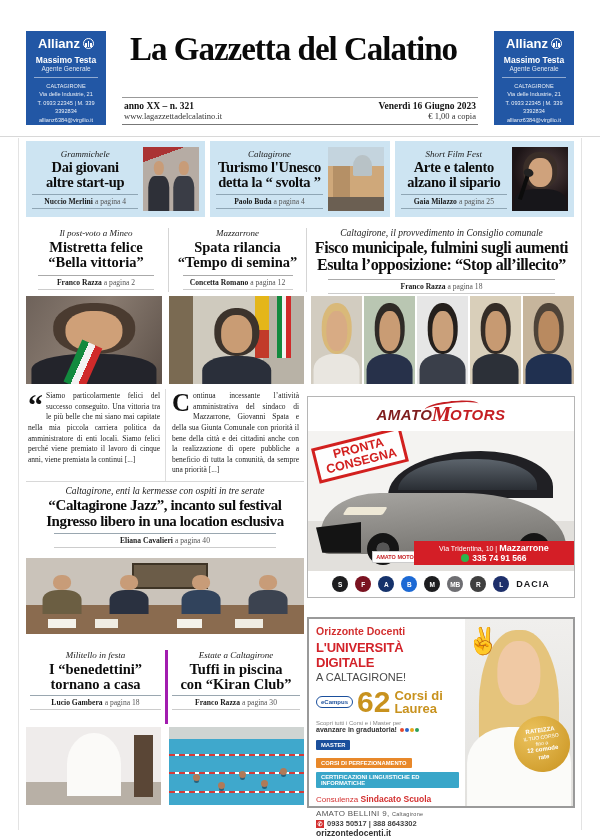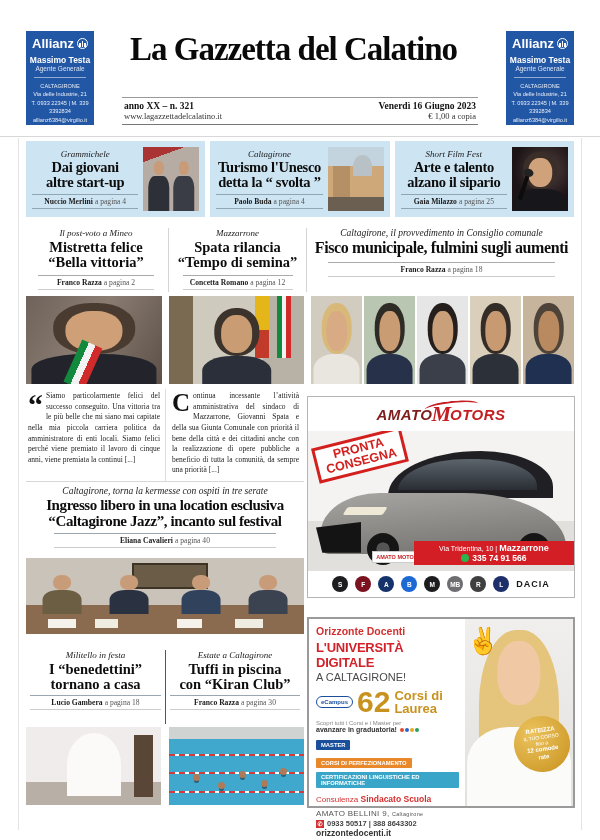--- a/index.html
+++ b/index.html
@@ -1,21 +1,21 @@
 <!DOCTYPE html>
 <html><head>
 <meta charset="utf-8">
 <style>
   html,body{margin:0;padding:0;background:#fff;}
   .page{position:relative;width:600px;height:840px;background:#fff;overflow:hidden;
         font-family:"Liberation Serif",serif;color:#111;}
   .edge{position:absolute;top:138px;bottom:10px;width:1px;background:#e3e3e3;}
   
   .header{position:absolute;top:25px;left:26px;right:26px;height:104px;}
-  .allianz{position:absolute;top:6px;width:68px;height:94px;background:#2257a5;color:#fff;
+  .allianz{position:absolute;top:6px;width:80px;height:94px;background:#2257a5;color:#fff;
            font-family:"Liberation Sans",sans-serif;text-align:center;padding:5px 2px;box-sizing:border-box;}
   .allianz .brandrow{display:flex;align-items:center;justify-content:center;gap:3px;font-weight:bold;font-size:13px;}
   .alogo{width:11px;height:11px;border:1.4px solid #fff;border-radius:50%;display:inline-flex;align-items:flex-end;justify-content:center;gap:1px;padding-bottom:1px;box-sizing:border-box;}
   .alogo i{display:block;width:1.4px;background:#fff;}
   .alogo i:nth-child(1){height:4px}.alogo i:nth-child(2){height:6px}.alogo i:nth-child(3){height:4px}
   .allianz .agent{font-weight:bold;font-size:8.5px;margin-top:4px;}
   .allianz .role{font-size:6.5px;opacity:.85;}
   .allianz .sep{border-top:1px solid rgba(255,255,255,.5);margin:5px 6px 4px;}
   .allianz .small{font-size:5.6px;line-height:1.5;opacity:.9;}
   .masthead{position:absolute;left:83px;right:96px;top:0;text-align:center;}
@@ -77,21 +77,21 @@
   .p-jazz{position:absolute;top:558px;left:26px;width:278px;height:76px;background:linear-gradient(180deg,#cac3ba 0 62%,#8a6b4f 62%);overflow:hidden;}
   .frame{position:absolute;top:6%;left:38%;width:26%;height:30%;background:#6b5c48;border:2px solid #3e3426;}
   .sitter{position:absolute;bottom:26%;width:14%;height:52%;}
   .sitter .face{position:absolute;left:50%;top:0;width:46%;height:38%;transform:translateX(-50%);background:#c89c78;border-radius:45%;}
   .sitter .torso{position:absolute;left:50%;bottom:0;width:100%;height:62%;transform:translateX(-50%);background:var(--suit,#2a3140);border-radius:40% 40% 0 0;}
   .papers{position:absolute;bottom:8%;left:8%;width:84%;height:12%;background:
      linear-gradient(90deg,#f4f2ea 0 12%,transparent 12% 20%,#efece2 20% 30%,transparent 30% 55%,#f4f2ea 55% 66%,transparent 66% 80%,#efece2 80% 92%,transparent 92%);}
   
   .bottom-row{position:absolute;top:650px;left:26px;width:278px;height:74px;display:flex;}
   .bcol{width:50%;box-sizing:border-box;padding:0 4px;}
-  .bcol + .bcol{border-left:1px solid #a21caf;}
+  .bcol + .bcol{border-left:3px solid #a21caf;}
   .bcol .hl{font-size:14.5px;margin:2px 0;}
   .bcol .byline{border-bottom:1px solid #ccc;padding-bottom:2px;}
   .bphotos{position:absolute;top:727px;left:26px;width:278px;height:78px;display:flex;gap:8px;}
   .p-church{width:135px;height:78px;background:linear-gradient(180deg,#efeceb 0 70%,#b8b0a6 70%);position:relative;overflow:hidden;}
   .arch{position:absolute;left:30%;top:8%;width:40%;height:80%;background:#fbfaf8;border-radius:50% 50% 0 0;}
   .organ{position:absolute;right:6%;top:10%;width:14%;height:80%;background:#5a4636;}
   .p-pool{width:135px;height:78px;position:relative;overflow:hidden;
      background:linear-gradient(180deg,#cfd4d2 0 16%,#3fa8cc 16%);}
   .lane{position:absolute;left:0;right:0;height:2px;background:repeating-linear-gradient(90deg,#d43a3a 0 6px,#fff 6px 10px);}
   .swimmer{position:absolute;width:7px;height:7px;border-radius:50%;background:#b07a58;box-shadow:0 3px 0 -1px rgba(20,40,60,.55);}
@@ -305,20 +305,21 @@
           <span>“Tempo di semina”</span>
         </div>
       <div class="byline">
         <b>Concetta Romano</b><span>a pagina 12</span></div>
     </div>
     <div class="vdiv"></div>
     <div class="mcol c3">
       <div class="kicker">Caltagirone, il provvedimento in Consiglio comunale</div>
       <div class="hl">
         <span>Fisco municipale, fulmini sugli aumenti</span>
+          <span>Esulta l’opposizione: “Stop all’illecito”</span>
         </div>
       <div class="byline">
         <b>Franco Razza</b><span>a pagina 18</span></div>
     </div>
   </div>
 
   <div class="photo-row">
     <div class="photo p-mayor">
       <div class="shot" style="--bg:transparent;--hair:#4a3b30;--skin:#cfa078;--top:#23242b;position:absolute;inset:0">
         <i class="hair"></i>
@@ -411,24 +412,24 @@
       <span class="bchip" style="background:#1c69d4">B</span>
       <span class="bchip">M</span>
       <span class="bchip" style="background:#6e6e72">MB</span>
       <span class="bchip" style="background:#3f3f3f">R</span>
       <span class="bchip" style="background:#1d2f6b">L</span>
       <span class="bdacia">DACIA</span>
     </div>
   </div>
 
   <div class="jazz">
-    <div class="kicker">Caltagirone, torna la kermesse con ospiti in tre serate</div>
+    <div class="kicker">Caltagirone, enti la kermesse con ospiti in tre serate</div>
     <div class="hl">
-      <span>Ingresso libero in una location esclusiva</span>
-        <span>“Caltagirone Jazz”, incanto sul festival</span>
+      <span>“Caltagirone Jazz”, incanto sul festival</span>
+        <span>Ingresso libero in una location esclusiva</span>
       </div>
     <div class="byline">
       <b>Eliana Cavalieri</b><span>a pagina 40</span></div>
   </div>
   <div class="p-jazz">
     <i class="frame"></i>
     <div class="sitter" style="left:6%;--suit:#6b5e42">
         <i class="face"></i>
         <i class="torso"></i>
       </div>

